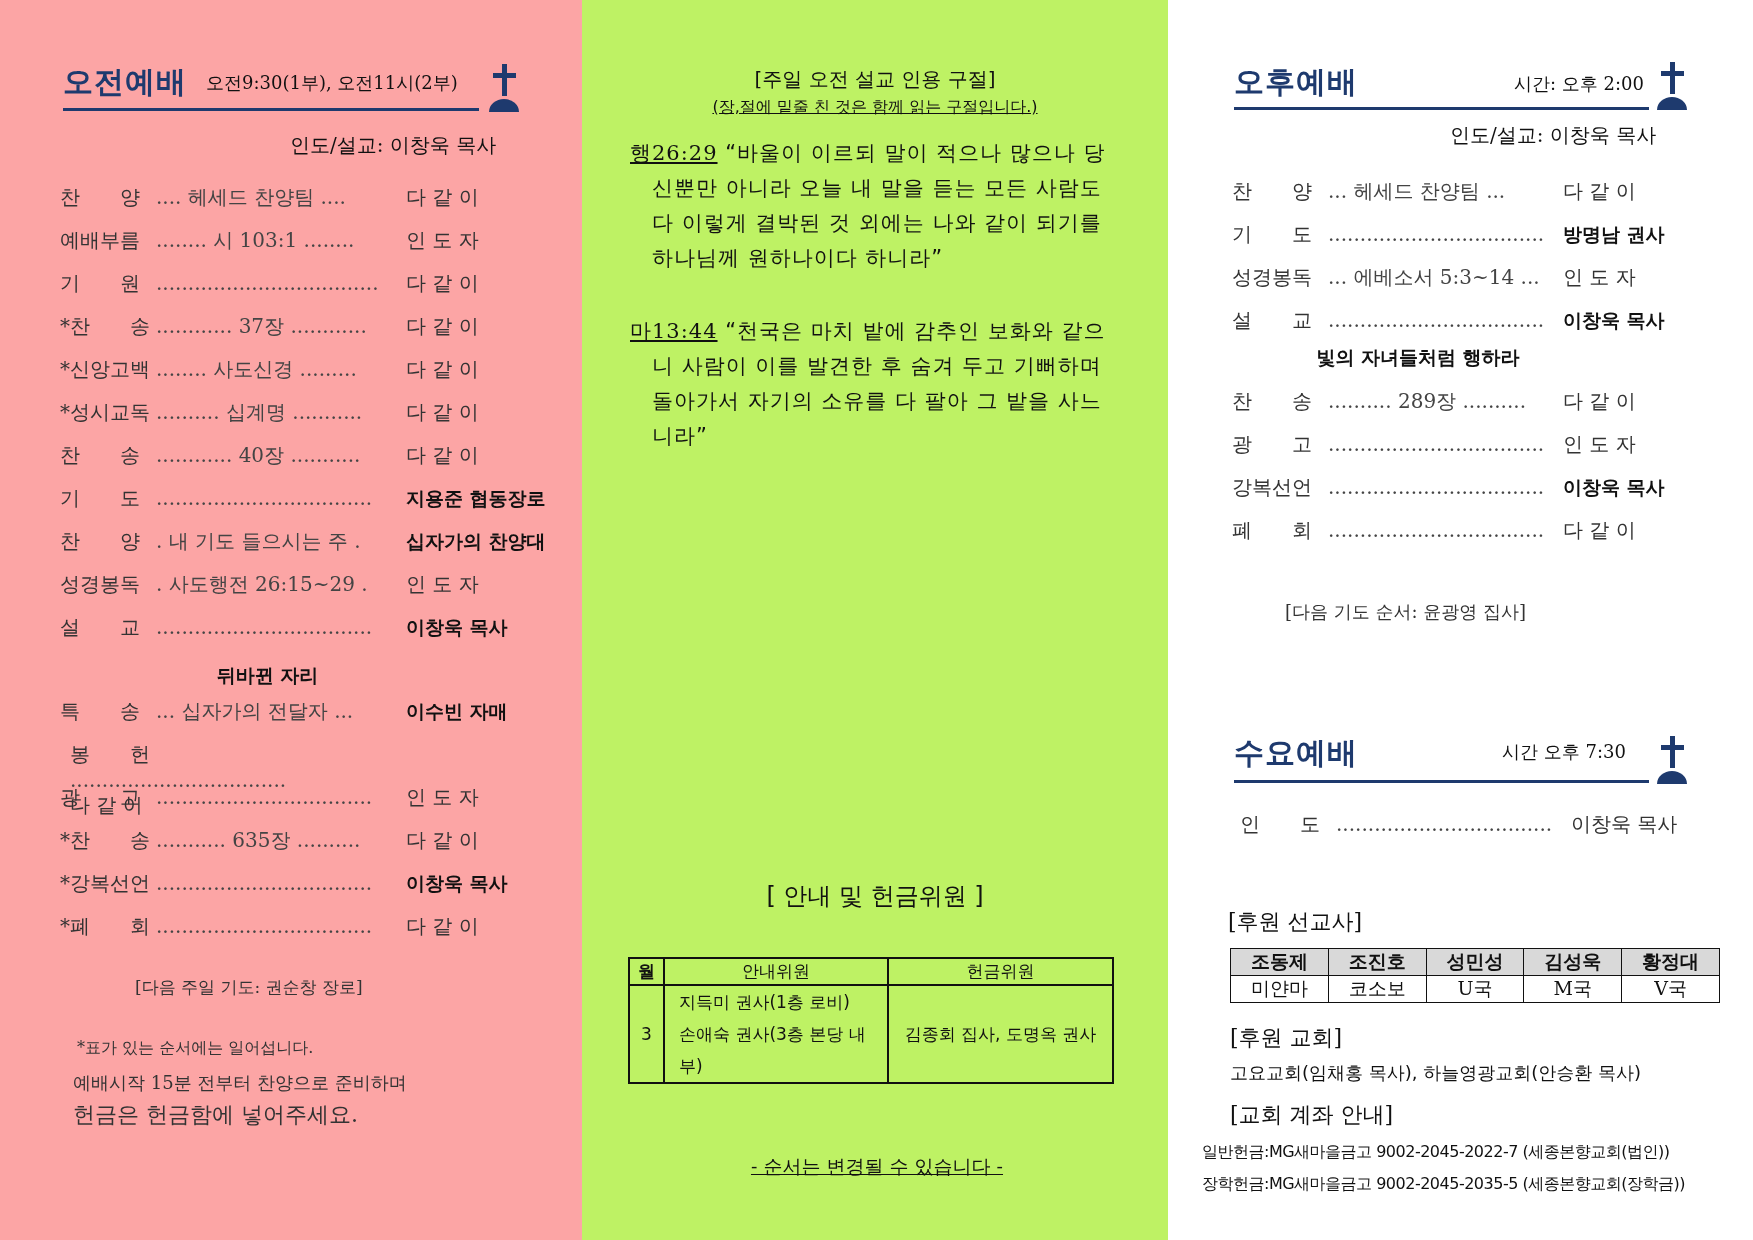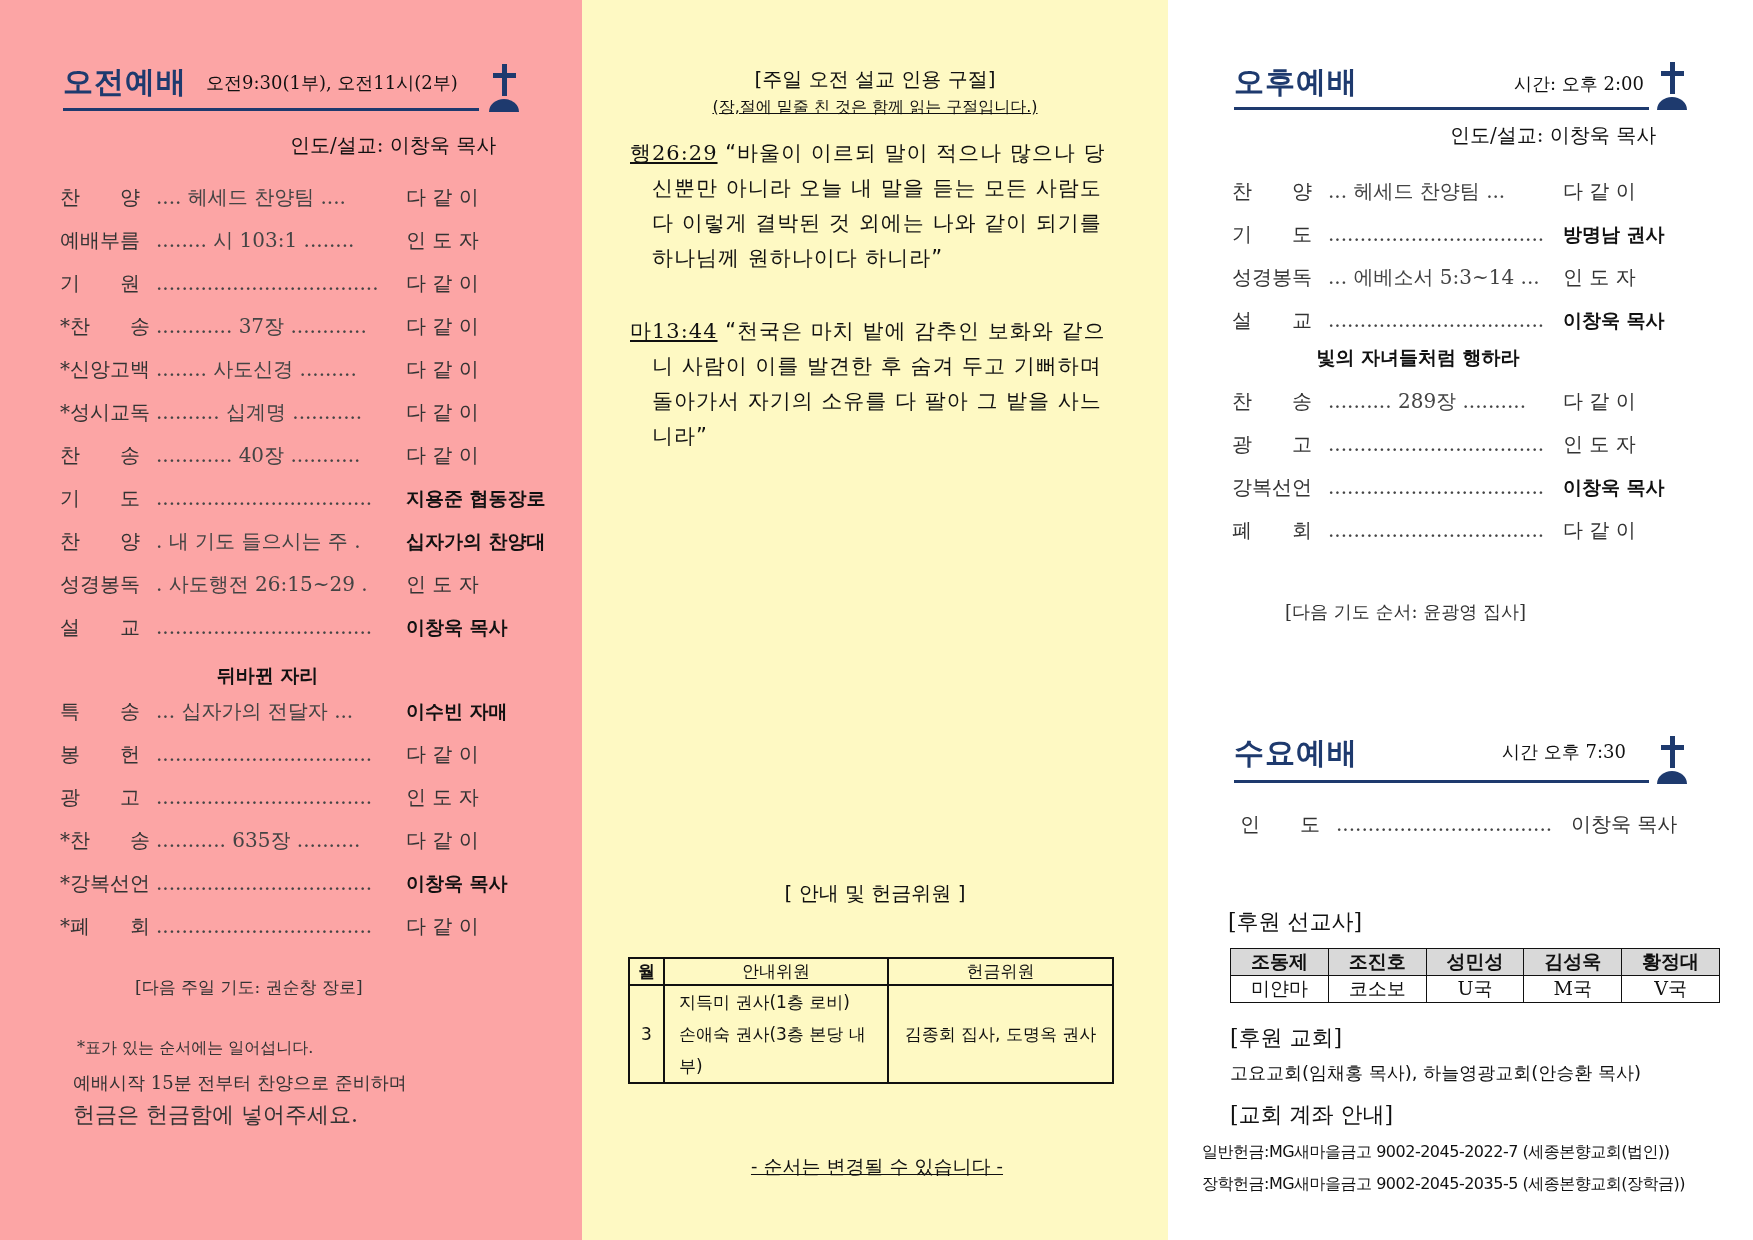--- a/index.html
+++ b/index.html
@@ -1,21 +1,21 @@
 <!DOCTYPE html>
 <html><head>
 <meta charset="utf-8">
 <style>
   * { box-sizing: border-box; margin: 0; padding: 0; }
   html, body { width: 1753px; height: 1240px; background: #ffffff; overflow: hidden; }
   body { position: relative; font-family: "DejaVu Serif", "Liberation Serif", serif; color: #222; }
 
   .panel { position: absolute; top: 0; height: 1240px; }
   #left { left: 0; width: 582px; background: #fca5a5; }
-  #mid { left: 582px; width: 586px; background: #fef9c3; }
+  #mid { left: 582px; width: 586px; background: #bef264; }
   #right { left: 1168px; width: 585px; background: #fff; }
   .sec-title { position: absolute; font-family: "DejaVu Sans", sans-serif; font-weight: bold; color: #1e3a6e; font-size: 30px; letter-spacing: 1px; }
   .sec-time { position: absolute; font-size: 18px; color: #111; white-space: nowrap; }
   .sec-rule { position: absolute; height: 3px; background: #1e3a6e; }
   .cross { position: absolute; width: 34px; height: 48px; }
 
   .row { position: absolute; font-size: 20px; color: #333; white-space: pre; display: flex; align-items: baseline; }
   .lbl { display: inline-block; width: 96px; letter-spacing: 0; }
   .mid { display: inline-block; color: #444; }
   .who { display: inline-block; }
@@ -63,21 +63,21 @@
       <div class="row" style="left: 60px; top: 485px;"><span class="lbl">기　　도</span><span class="mid" style="width: 240px; overflow: hidden;">..................................</span><span class="who bold" style="margin-left: 10px;">지용준 협동장로</span></div>
       <div class="row" style="left: 60px; top: 528px;"><span class="lbl">찬　　양</span><span class="mid" style="width: 240px; overflow: hidden;">. 내 기도 들으시는 주 .</span><span class="who bold" style="margin-left: 10px;">십자가의 찬양대</span></div>
       <div class="row" style="left: 60px; top: 571px;"><span class="lbl">성경봉독</span><span class="mid" style="width: 240px; overflow: hidden;">. 사도행전 26:15~29 .</span><span class="who" style="margin-left: 10px;">인 도 자</span></div>
       <div class="row" style="left: 60px; top: 614px;"><span class="lbl">설　　교</span><span class="mid" style="width: 240px; overflow: hidden;">..................................</span><span class="who bold" style="margin-left: 10px;">이창욱 목사</span></div>
     </div>
 
   <div class="centerline bold-sans" style="left:150px;width:235px;top:655px;font-size:19px;margin-top:8px;">뒤바뀐 자리</div>
 
   <div id="m-items2">
       <div class="row" style="left: 60px; top: 698px;"><span class="lbl">특　　송</span><span class="mid" style="width: 240px; overflow: hidden;">... 십자가의 전달자 ...</span><span class="who bold" style="margin-left: 10px;">이수빈 자매</span></div>
-      <div class="row" style="left: 60px; top: 741px;"><span class="lbl">봉　　헌</span><span class="mid" style="width: 240px; overflow: hidden;">..................................</span><span class="who" style="margin-left: 10px;">다 같 이</span></div>
+      <div class="row" style="left: 60px; top: 741px; flex-direction: column;"><span class="lbl">봉　　헌</span><span class="mid" style="width: 240px; overflow: hidden;">..................................</span><span class="who" style="margin-left: 10px;">다 같 이</span></div>
       <div class="row" style="left: 60px; top: 784px;"><span class="lbl">광　　고</span><span class="mid" style="width: 240px; overflow: hidden;">..................................</span><span class="who" style="margin-left: 10px;">인 도 자</span></div>
       <div class="row" style="left: 60px; top: 827px;"><span class="lbl">*찬　　송</span><span class="mid" style="width: 240px; overflow: hidden;">........... 635장 ..........</span><span class="who" style="margin-left: 10px;">다 같 이</span></div>
       <div class="row" style="left: 60px; top: 870px;"><span class="lbl">*강복선언</span><span class="mid" style="width: 240px; overflow: hidden;">..................................</span><span class="who bold" style="margin-left: 10px;">이창욱 목사</span></div>
       <div class="row" style="left: 60px; top: 913px;"><span class="lbl">*폐　　회</span><span class="mid" style="width: 240px; overflow: hidden;">..................................</span><span class="who" style="margin-left: 10px;">다 같 이</span></div>
     </div>
 
   <div class="small" style="left:135px;top:976px;">[다음 주일 기도: 권순창 장로]</div>
   <div class="small" style="left:77px;top:1038px;font-size:16px;">*표가 있는 순서에는 일어섭니다.</div>
   <div class="small" style="left:73px;top:1071px;font-size:18px;">예배시작 15분 전부터 찬양으로 준비하며</div>
   <div class="small" style="left:73px;top:1100px;font-size:22px;">헌금은 헌금함에 넣어주세요.</div>
@@ -96,21 +96,21 @@
     <span class="indent">하나님께 원하나이다 하니라”</span>
   </div>
 
   <div class="verse" style="top:314px;">
     <span class="ref">마13:44</span><span> “천국은 마치 밭에 감추인 보화와 같으</span>
     <span class="indent">니 사람이 이를 발견한 후 숨겨 두고 기뻐하며</span>
     <span class="indent">돌아가서 자기의 소유를 다 팔아 그 밭을 사느</span>
     <span class="indent">니라”</span>
   </div>
 
-  <div class="centerline" style="left:0;width:586px;top:880px;font-size:20px;font-family:'DejaVu Sans',sans-serif;color:#111;">[ 안내 및 헌금위원 ]</div>
+  <div class="centerline" style="left:0;width:586px;top:880px;font-size:24px;font-family:'DejaVu Sans',sans-serif;color:#111;">[ 안내 및 헌금위원 ]</div>
 
   <table class="duty" style="left:46px;top:957px;width:486px;">
     <tbody>
         <tr style="height:27px;">
       <th style="width:35px;font-weight:bold;">월</th>
       <th style="width:224px;">안내위원</th>
       <th>헌금위원</th>
     </tr>
     <tr style="height:76px;">
       <td>3</td>

